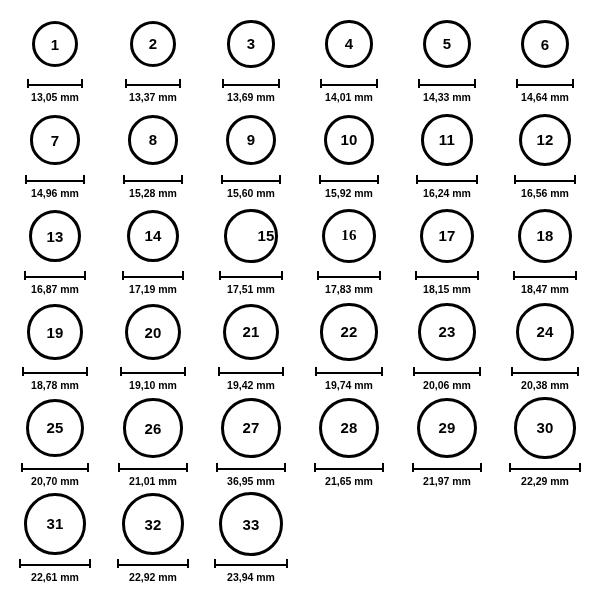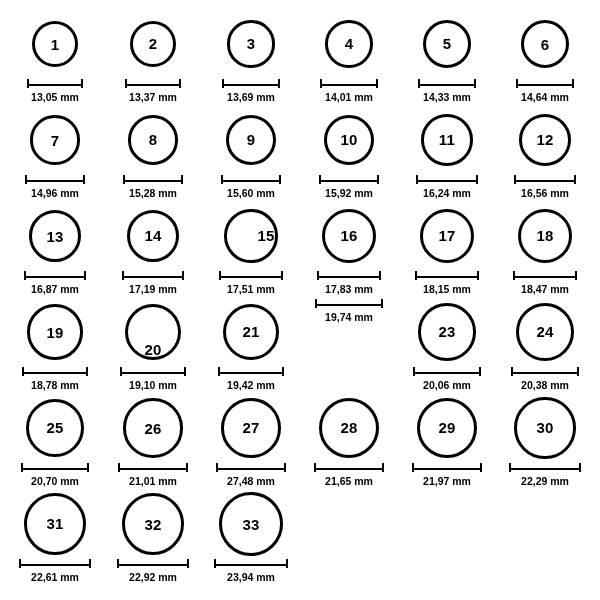--- a/index.html
+++ b/index.html
@@ -216,21 +216,21 @@
         <div class="ring-wrap">
           <div class="ring" style="width: 53.3719px; height: 53.3719px; justify-content: flex-end;">
             <span class="ring-size">15</span>
           </div>
         </div>
         <div class="measure" style="width: 63.3719px;"></div>
         <div class="mm">17,51 mm</div>
       </div>
       <div class="cell">
         <div class="ring-wrap">
-          <div class="ring" style="width: 53.9008px; height: 53.9008px;">
+          <div class="ring" style="width: 53.9008px; height: 53.9008px; font-family: Liberation Serif, serif;">
             <span class="ring-size">16</span>
           </div>
         </div>
         <div class="measure" style="width: 63.9008px;"></div>
         <div class="mm">17,83 mm</div>
       </div>
       <div class="cell">
         <div class="ring-wrap">
           <div class="ring" style="width: 54.4298px; height: 54.4298px; align-items: center;">
             <span class="ring-size">17</span>
@@ -252,37 +252,42 @@
         <div class="ring-wrap">
           <div class="ring" style="width: 55.4711px; height: 55.4711px; align-items: center;">
             <span class="ring-size">19</span>
           </div>
         </div>
         <div class="measure" style="width: 65.4711px;"></div>
         <div class="mm">18,78 mm</div>
       </div>
       <div class="cell">
         <div class="ring-wrap">
-          <div class="ring" style="width: 56px; height: 56px; align-items: flex-end;">
+          <div class="ring" style="width: 56px; height: 56px;">
             <span class="ring-size">20</span>
           </div>
         </div>
         <div class="measure" style="width: 66px;"></div>
         <div class="mm">19,10 mm</div>
       </div>
       <div class="cell">
         <div class="ring-wrap">
           <div class="ring" style="width: 56.5289px; height: 56.5289px;">
             <span class="ring-size">21</span>
           </div>
         </div>
         <div class="measure" style="width: 66.5289px;"></div>
         <div class="mm">19,42 mm</div>
       </div>
       <div class="cell">
+        <div class="ring-wrap">
+          <div class="ring" style="width: 57.0579px; height: 57.0579px;">
+            <span class="ring-size">22</span>
+          </div>
+        </div>
         <div class="measure" style="width: 67.0579px;"></div>
         <div class="mm">19,74 mm</div>
       </div>
       <div class="cell">
         <div class="ring-wrap">
           <div class="ring" style="width: 57.5868px; height: 57.5868px;">
             <span class="ring-size">23</span>
           </div>
         </div>
         <div class="measure" style="width: 67.5868px;"></div>
@@ -315,21 +320,21 @@
         <div class="measure" style="width: 69.157px;"></div>
         <div class="mm">21,01 mm</div>
       </div>
       <div class="cell">
         <div class="ring-wrap">
           <div class="ring" style="width: 59.686px; height: 59.686px; align-items: center;">
             <span class="ring-size">27</span>
           </div>
         </div>
         <div class="measure" style="width: 69.686px;"></div>
-        <div class="mm">27,48 mm</div>
+        <div class="mm">36,95 mm</div>
       </div>
       <div class="cell">
         <div class="ring-wrap">
           <div class="ring" style="width: 60.2149px; height: 60.2149px;">
             <span class="ring-size">28</span>
           </div>
         </div>
         <div class="measure" style="width: 70.2149px;"></div>
         <div class="mm">21,65 mm</div>
       </div>

